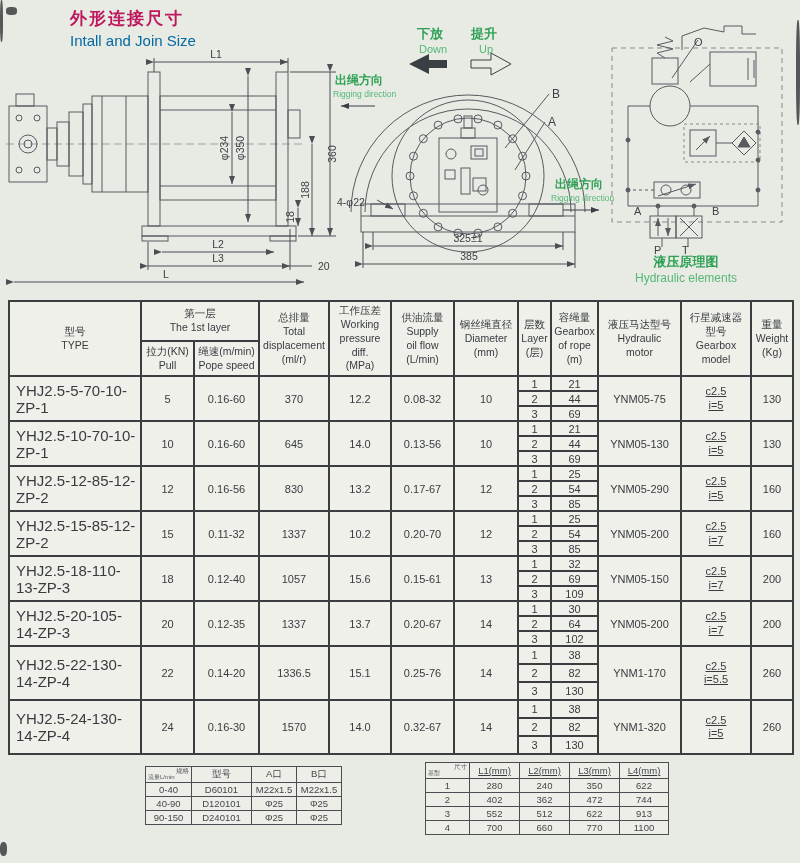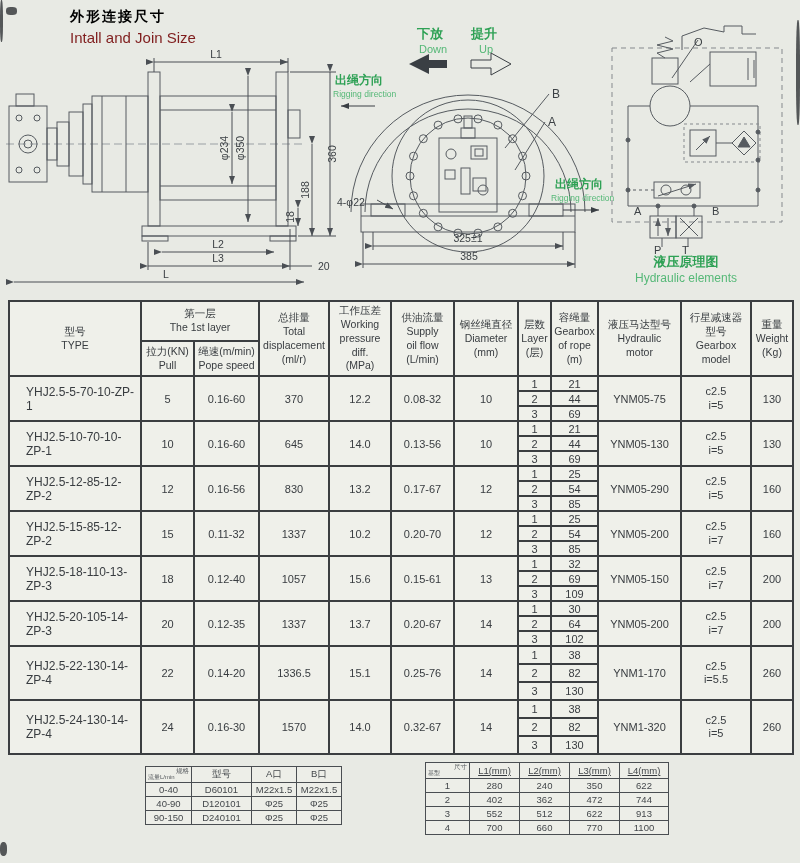--- a/index.html
+++ b/index.html
@@ -1,33 +1,33 @@
 <!DOCTYPE html>
 <html><head>
 <meta charset="utf-8">
 <style>
   html,body{margin:0;padding:0;}
   .page{position:relative;width:800px;height:863px;background:#e8eae4;overflow:hidden;
         font-family:"Liberation Sans","DejaVu Sans",sans-serif;color:#383c40;}
   .doc-title{position:absolute;left:70px;top:8px;line-height:1.25;}
-  .doc-title .zh{font-size:14px;font-weight:bold;letter-spacing:2px;color:#000000;}
-  .doc-title .en{font-size:15px;color:#7f1d1d;margin-top:3px;}
+  .doc-title .zh{font-size:17px;font-weight:bold;letter-spacing:2px;color:#be185d;}
+  .doc-title .en{font-size:15px;color:#0369a1;margin-top:3px;}
 
   svg text{fill:#3c4145;}
   .dimtxt{font-size:10.5px;}
   .gzh{fill:#2ea155;font-weight:bold;}
   .gen{fill:#55b877;}
 
   
   table.spec{position:absolute;left:8px;top:300px;border-collapse:collapse;table-layout:fixed;}
   table.spec th,table.spec td{border:2px solid #3b3e41;background:#eff0ea;text-align:center;
         vertical-align:middle;padding:0 2px;font-size:11px;color:#383c40;}
   table.spec th{font-size:10.5px;font-weight:normal;white-space:pre-line;line-height:1.32;padding:2px 1px;}
-  table.spec .tcol{text-align:left;padding-left:16px;font-size:12px;}
-  table.spec .pre{white-space:pre-line;line-height:1.25;}
+  table.spec .tcol{text-align:left;padding-left:6px;font-size:15px;}
+  table.spec .pre{white-space:pre-line;line-height:1.25;text-decoration:underline;}
 
   
   .btable{position:absolute;}
   .btitle{font-size:11.5px;text-align:center;margin-bottom:3px;color:#3a3e42;}
   .btable table{border-collapse:collapse;table-layout:fixed;width:100%;}
   .btable th,.btable td{border:1px solid #4a4e52;background:#edeee8;font-size:9.5px;font-weight:normal;
         text-align:center;vertical-align:middle;height:13px;padding:0 1px;color:#43474b;}
   .corner{position:relative;padding:0;background-image:linear-gradient(to bottom right,
         transparent calc(50% - .7px), #4a4e52 calc(50% - .7px), #4a4e52 calc(50% + .7px), transparent calc(50% + .7px));}
   .corner .c-top{position:absolute;top:0;right:2px;font-size:6.5px;color:#55595d;}

